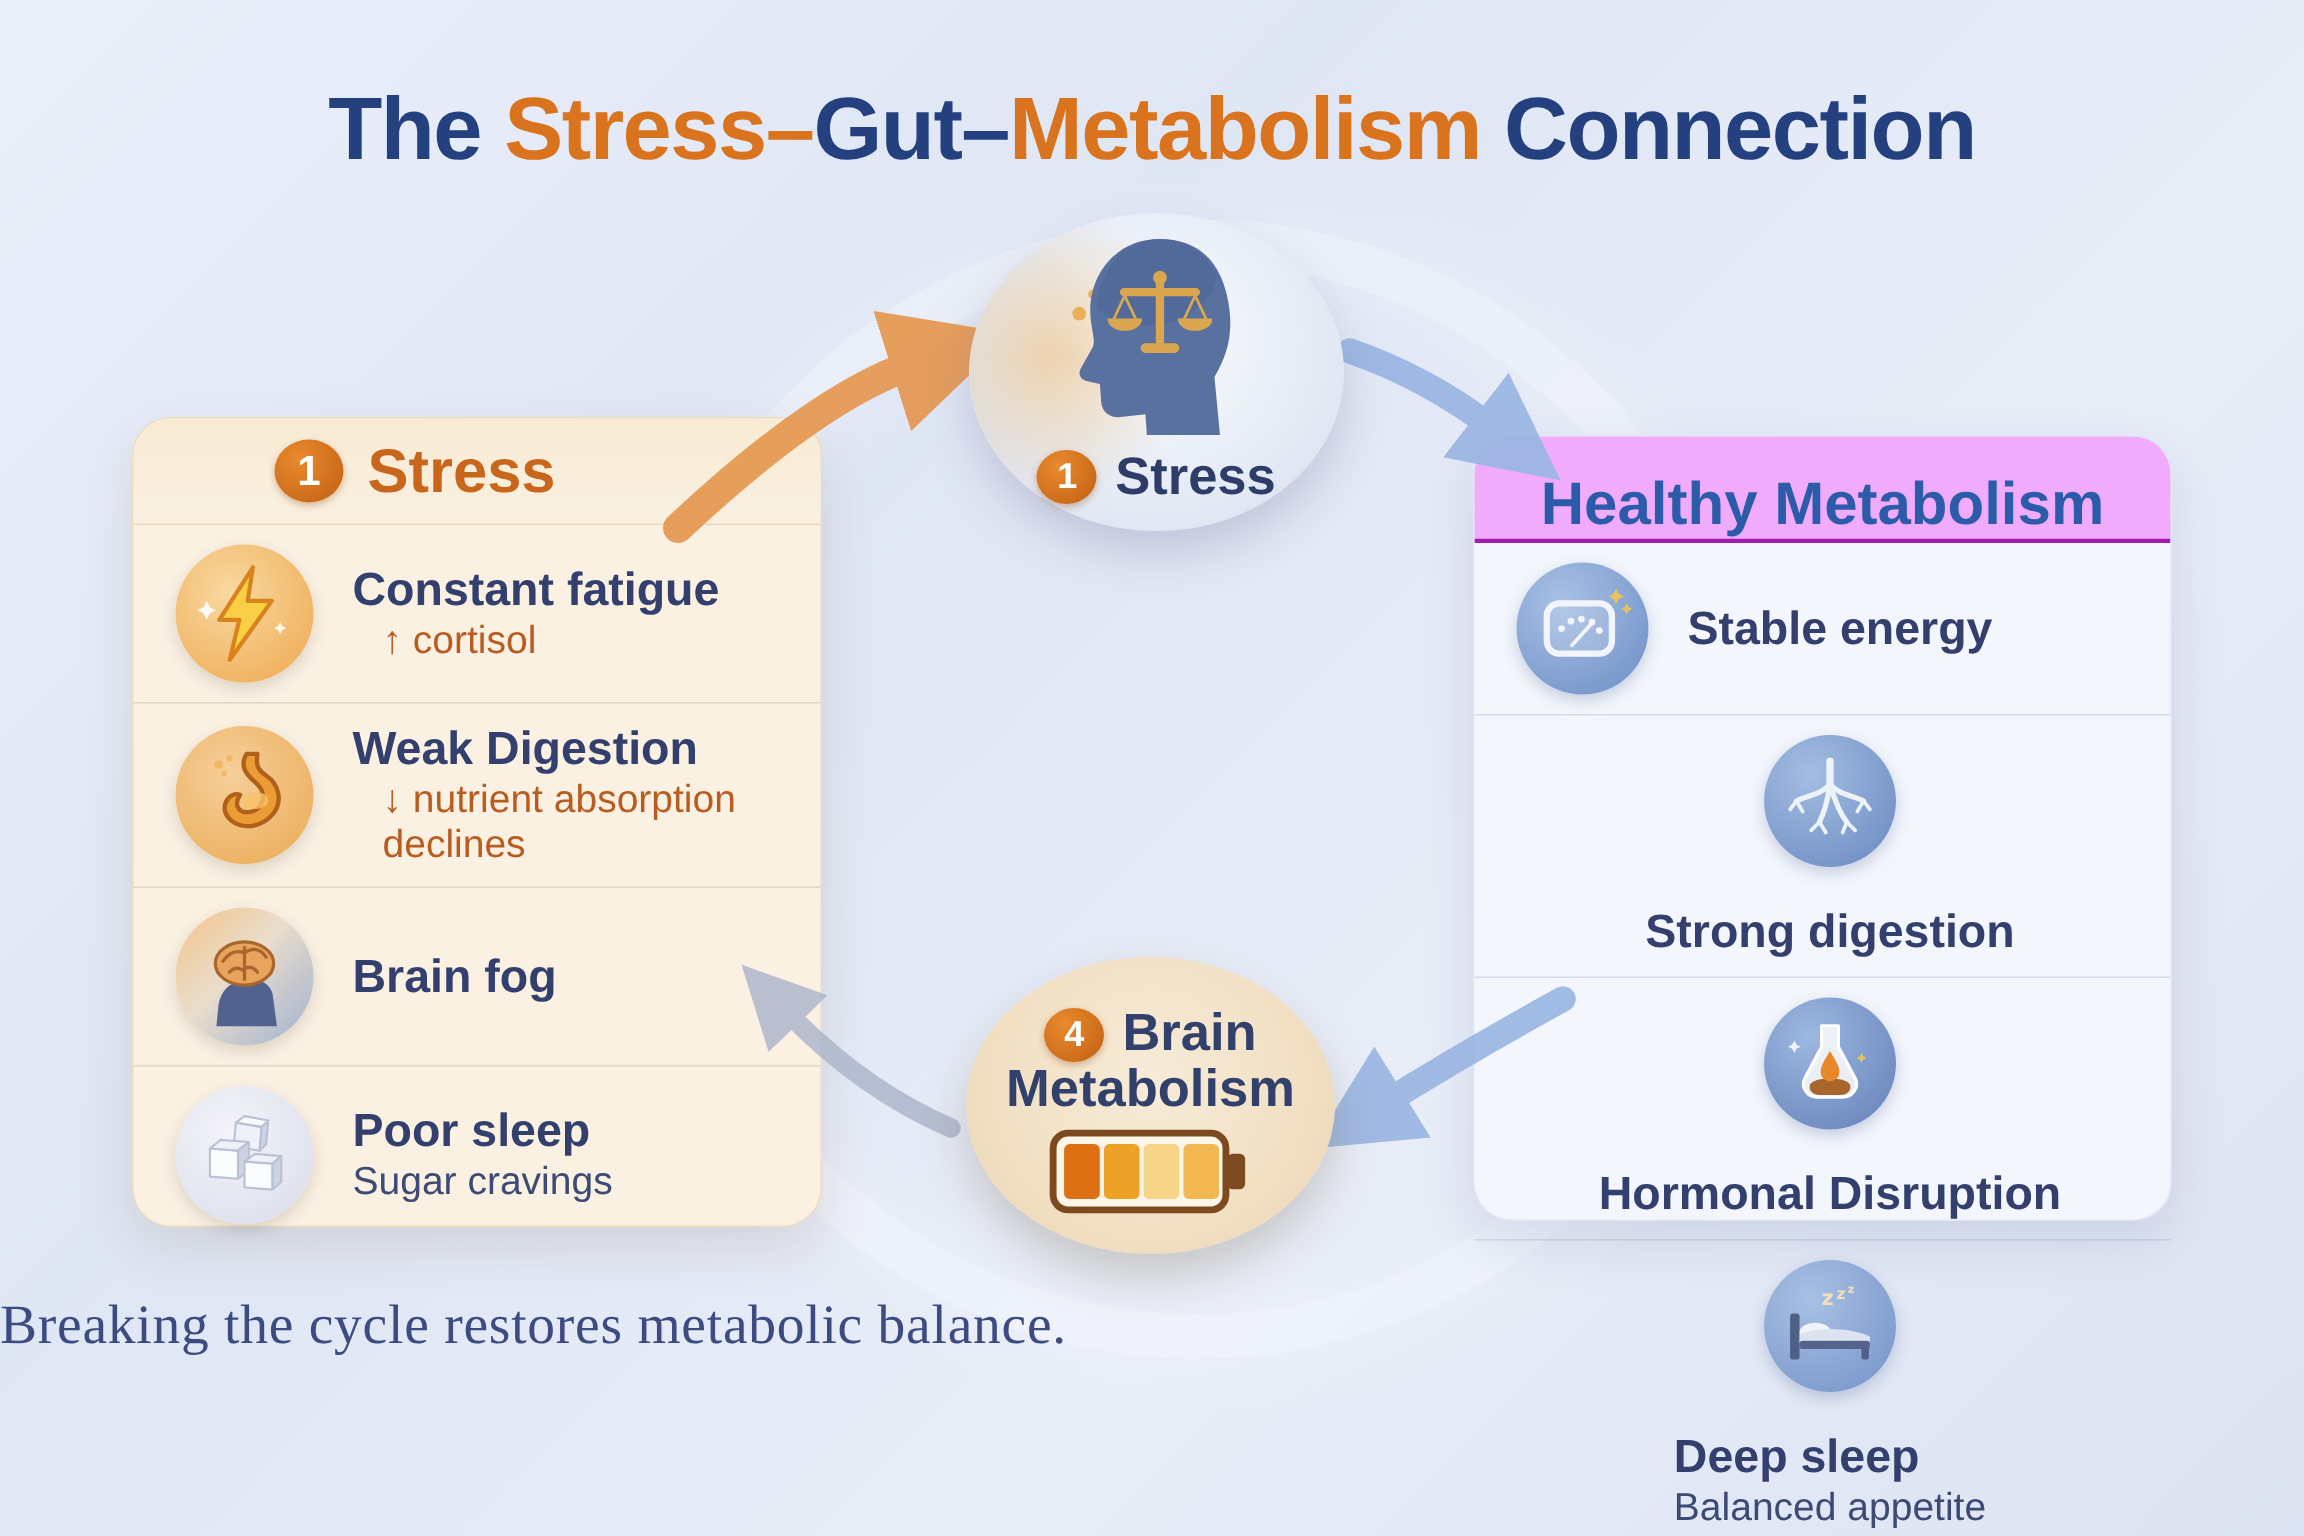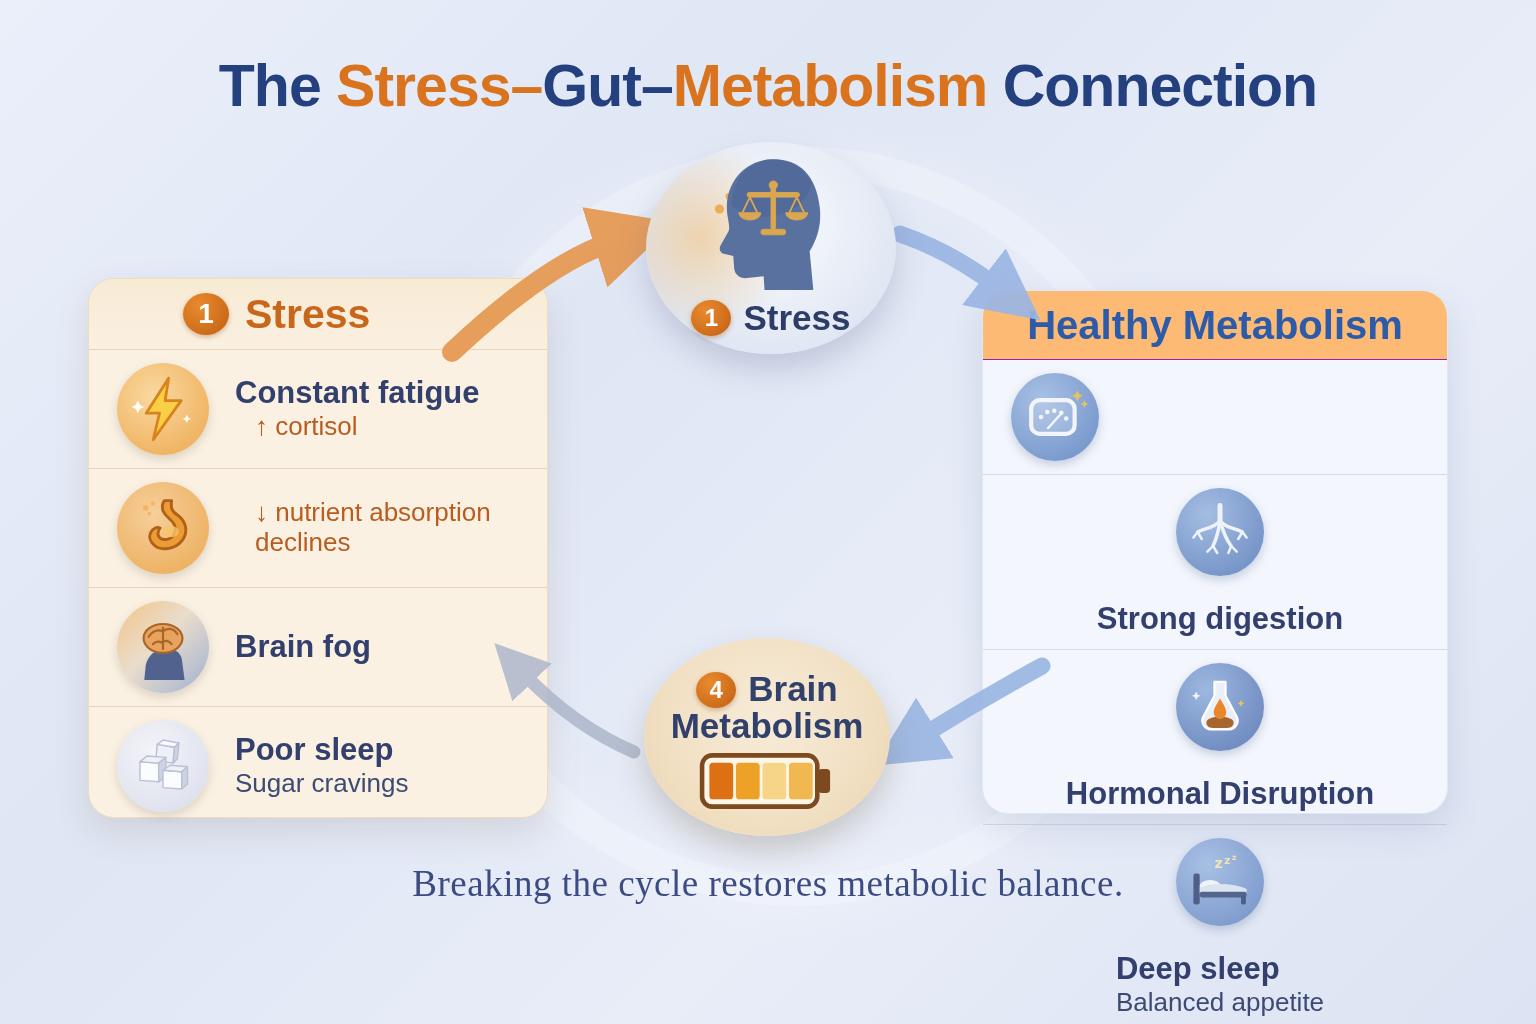--- a/index.html
+++ b/index.html
@@ -42,21 +42,21 @@
     display:flex;align-items:center;gap:16px;
     border-radius:25px 25px 0 0;
   }
   .panel.left .panel-header{
     height:70px;padding-left:94px;
     background:linear-gradient(180deg,#f8ebd4,#faf0e1);
     border-bottom:1px solid #ead5b2;
   }
   .panel.right .panel-header{
     height:68px;justify-content:center;
-    background:#fdba74;border-bottom:1px solid #a21caf;
+    background:#f0abfc;border-bottom:3px solid #a21caf;align-items:flex-end;
   }
   .panel.left .panel-title{font-size:41px;font-weight:700;color:#c8661c;}
   .panel.right .panel-title{font-size:40px;font-weight:700;color:#2b5ba9;}
   .badge{
     display:inline-flex;align-items:center;justify-content:center;
     width:46px;height:42px;border-radius:50%;
     background:radial-gradient(circle at 35% 30%,#e98a2e,#c05f12);
     color:#fff;font-weight:700;font-size:28px;
     box-shadow:0 2px 5px rgba(140,70,10,.35);
     flex:0 0 auto;
@@ -101,21 +101,21 @@
     box-shadow:0 16px 30px rgba(120,105,80,0.28);
     justify-content:center;gap:4px;
   }
   .head-node svg.head{margin-top:10px;}
   .node-label{display:flex;align-items:center;gap:12px;font-size:35px;font-weight:700;color:#2e3c68;}
   .head-node .node-label{position:absolute;bottom:16px;}
   .slow-label{display:flex;flex-direction:column;align-items:center;font-size:35px;font-weight:700;color:#32406c;line-height:1.05;margin-top:10px;}
   .slow-label .line1{display:flex;align-items:center;gap:12px;}
   
   .tagline{
-    position:absolute;top:862px;left:0;width:100%;text-align:center;margin:0;
+    position:absolute;top:862px;left:0;width:100%;margin:0;
     font-family:"Liberation Serif",serif;font-size:37px;color:#3c4c82;letter-spacing:0.5px;
   }
 </style>
 </head>
 <body>
 
 <div class="canvas">
 
   <div class="bg-ring"></div>
 
@@ -162,20 +162,21 @@
         <span class="icon-circle ic-stomach">
           <svg width="72" height="72" viewBox="0 0 100 100">
             <path d="M62,12 C60,24 64,28 70,32 C82,40 86,56 76,68 C66,80 48,82 38,74 C32,69 30,62 33,56 C36,50 42,48 46,50 C40,58 44,66 52,66 C62,66 70,58 66,46 C63,38 54,36 50,26 C48,20 50,14 52,12 Z" fill="#ec9c34" stroke="#b06018" stroke-width="4" stroke-linejoin="round"></path>
             <ellipse cx="60" cy="55" rx="12" ry="8" fill="#f7c36a" opacity=".8"></ellipse>
             <circle cx="26" cy="22" r="4" fill="#f3b566"></circle>
             <circle cx="36" cy="16" r="3" fill="#f3b566"></circle>
             <circle cx="31" cy="30" r="2.5" fill="#f3b566"></circle>
           </svg>
         </span>
         <div class="row-text">
+          <div class="row-title">Weak Digestion</div>
           <div class="row-sub warm">↓ nutrient absorption declines</div>
         </div>
       </div>
       <div class="row">
         <span class="icon-circle ic-brain">
           <svg width="72" height="72" viewBox="0 0 100 100">
             <path d="M46,54 C36,56 28,64 26,76 L24,96 L80,96 L76,66 C74,58 66,52 56,53 Z" fill="#52628e"></path>
             <ellipse cx="50" cy="38" rx="27" ry="20" fill="#e8a35c" stroke="#a8652c" stroke-width="3"></ellipse>
             <path d="M30,36 q8,-12 20,-8 q12,-8 20,4" fill="none" stroke="#a8652c" stroke-width="3" stroke-linecap="round"></path>
             <path d="M36,46 q6,-6 12,-2 q8,-6 14,2" fill="none" stroke="#a8652c" stroke-width="3" stroke-linecap="round"></path>
@@ -223,20 +224,24 @@
             <circle cx="30" cy="50" r="3.2" fill="#f2f6fc"></circle>
             <circle cx="39" cy="43" r="3.2" fill="#f2f6fc"></circle>
             <circle cx="49" cy="41" r="3.2" fill="#f2f6fc"></circle>
             <circle cx="59" cy="44" r="3.2" fill="#f2f6fc"></circle>
             <circle cx="66" cy="52" r="3.2" fill="#f2f6fc"></circle>
             <path d="M40,66 L58,46" stroke="#f2f6fc" stroke-width="3.5" stroke-linecap="round"></path>
             <path d="M82,12 l2.5,5 5,2.5 -5,2.5 -2.5,5 -2.5,-5 -5,-2.5 5,-2.5 z" fill="#e9c25e"></path>
             <path d="M92,26 l1.8,3.6 3.6,1.8 -3.6,1.8 -1.8,3.6 -1.8,-3.6 -3.6,-1.8 3.6,-1.8 z" fill="#e9c25e"></path>
           </svg>
         </span>
+        <div class="row-text">
+          <div class="row-title">Stable energy</div>
+
+        </div>
       </div>
       <div class="row">
         <span class="icon-circle ic-roots">
           <svg width="70" height="70" viewBox="0 0 100 100">
             <g fill="none" stroke="#eef3fa" stroke-linecap="round">
               <path d="M50,12 L50,34" stroke-width="7"></path>
               <path d="M50,34 C42,44 30,44 18,50" stroke-width="5"></path>
               <path d="M50,34 C58,44 70,44 82,50" stroke-width="5"></path>
               <path d="M50,34 C48,48 46,58 40,70" stroke-width="5"></path>
               <path d="M50,34 C54,48 58,60 66,70" stroke-width="5"></path>

